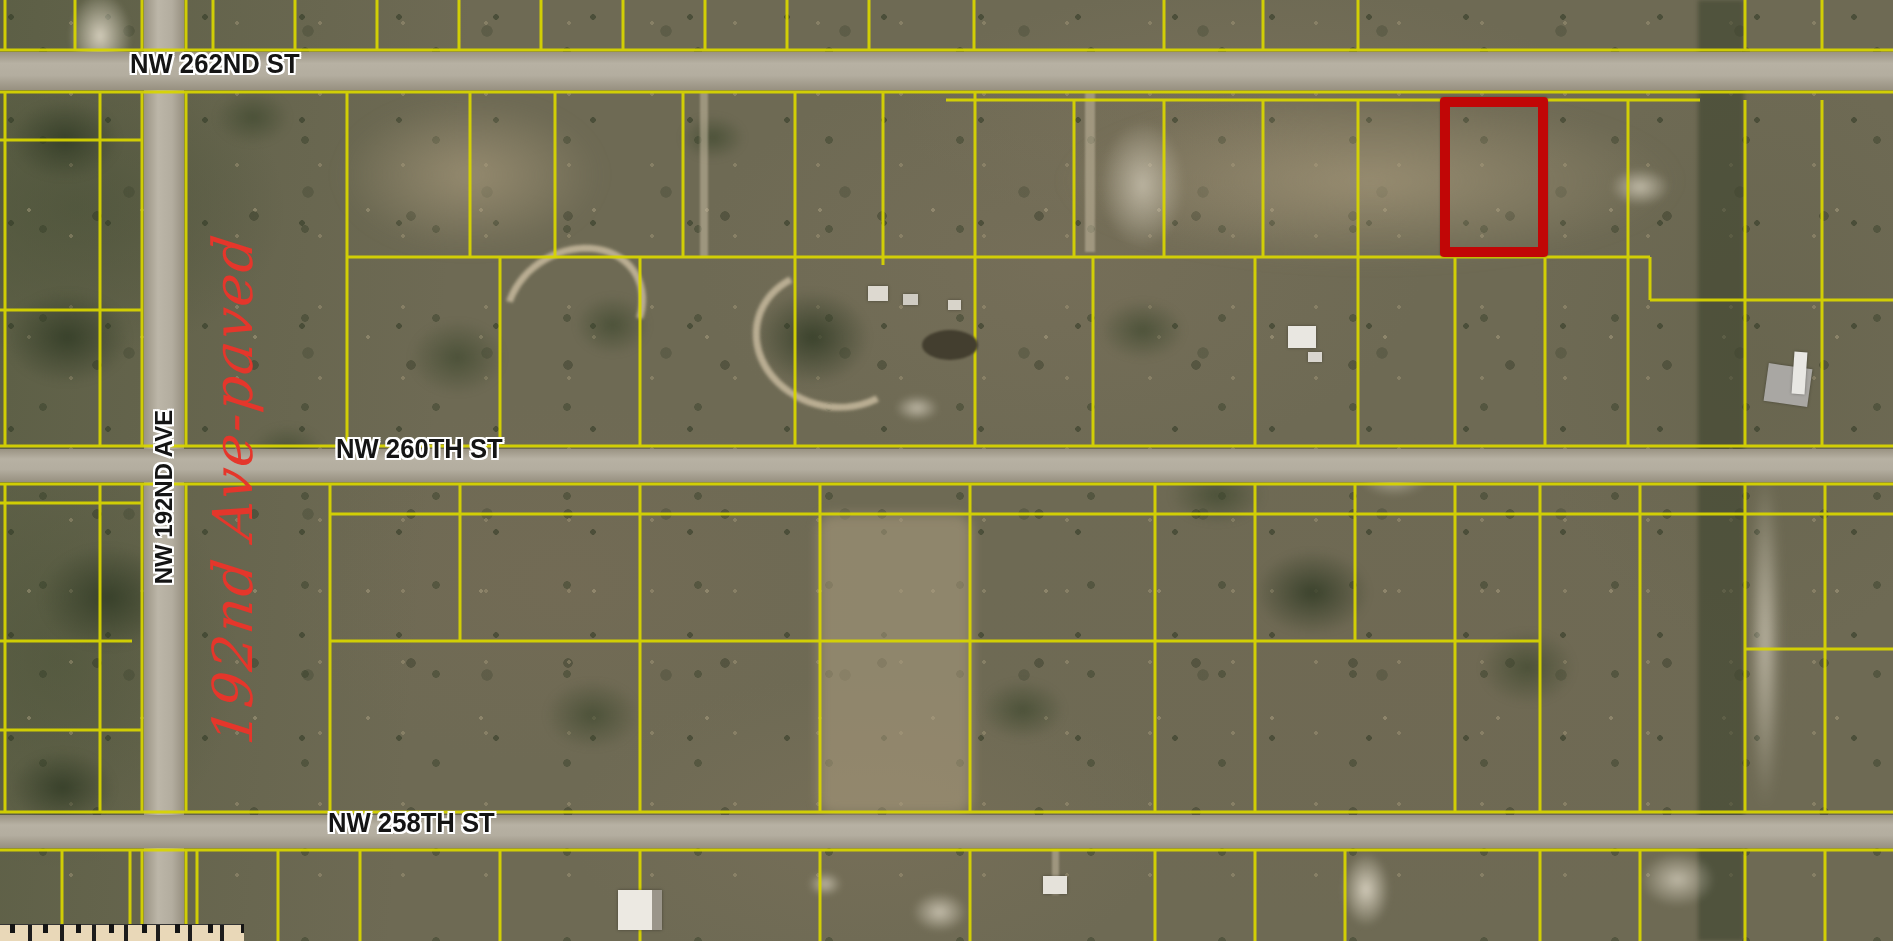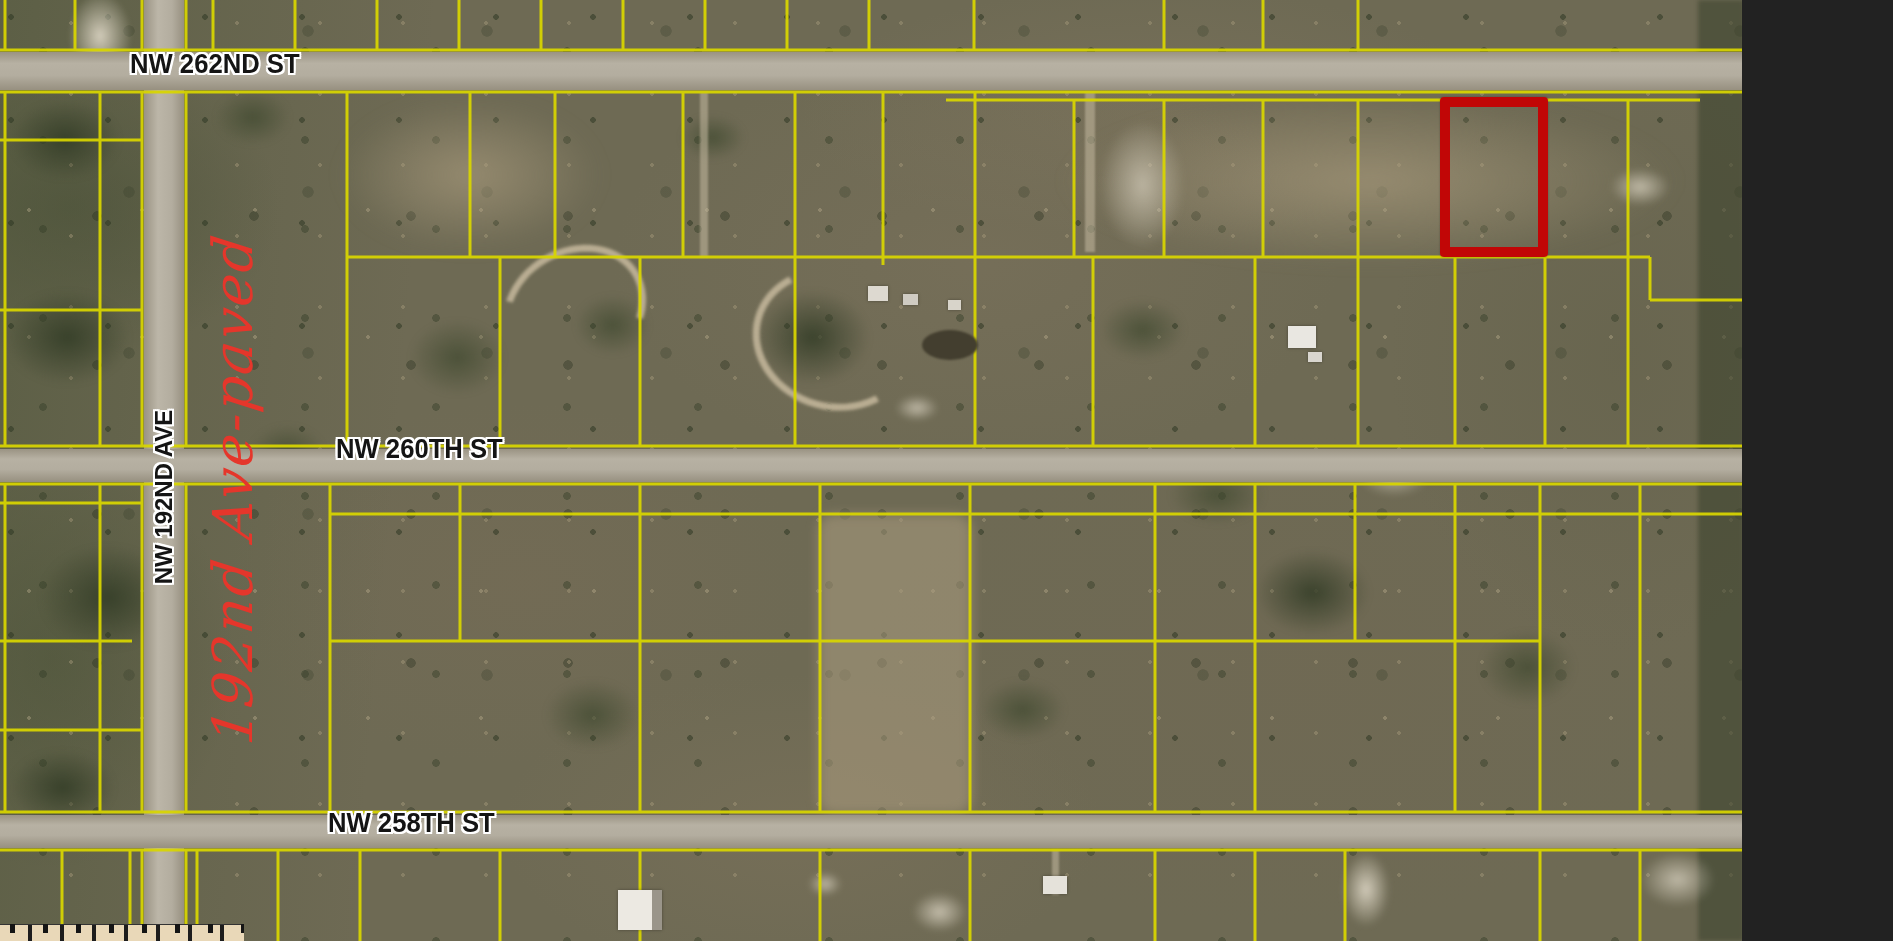--- a/index.html
+++ b/index.html
@@ -1,17 +1,17 @@
 <!DOCTYPE html>
 <html><head>
 <meta charset="utf-8">
 <style>
   html,body{margin:0;padding:0;background:#222;}
   #map{
-    position:relative; width:1742px; height:941px; overflow:hidden;
+    position:relative; width:1893px; height:941px; overflow:hidden;
     font-family:"Liberation Sans", sans-serif;
   }
   
   .terrain{
     position:absolute; inset:0;
     background-color:#6e6a54;
     background-image:
       linear-gradient(95deg, rgba(78,86,58,.55) 0%, rgba(78,86,58,.28) 11%, rgba(0,0,0,0) 24%),
       radial-gradient(ellipse 300px 220px at 4% 22%, rgba(66,74,50,.55), transparent 70%),
       radial-gradient(ellipse 260px 300px at 3% 70%, rgba(72,80,54,.5), transparent 70%),

